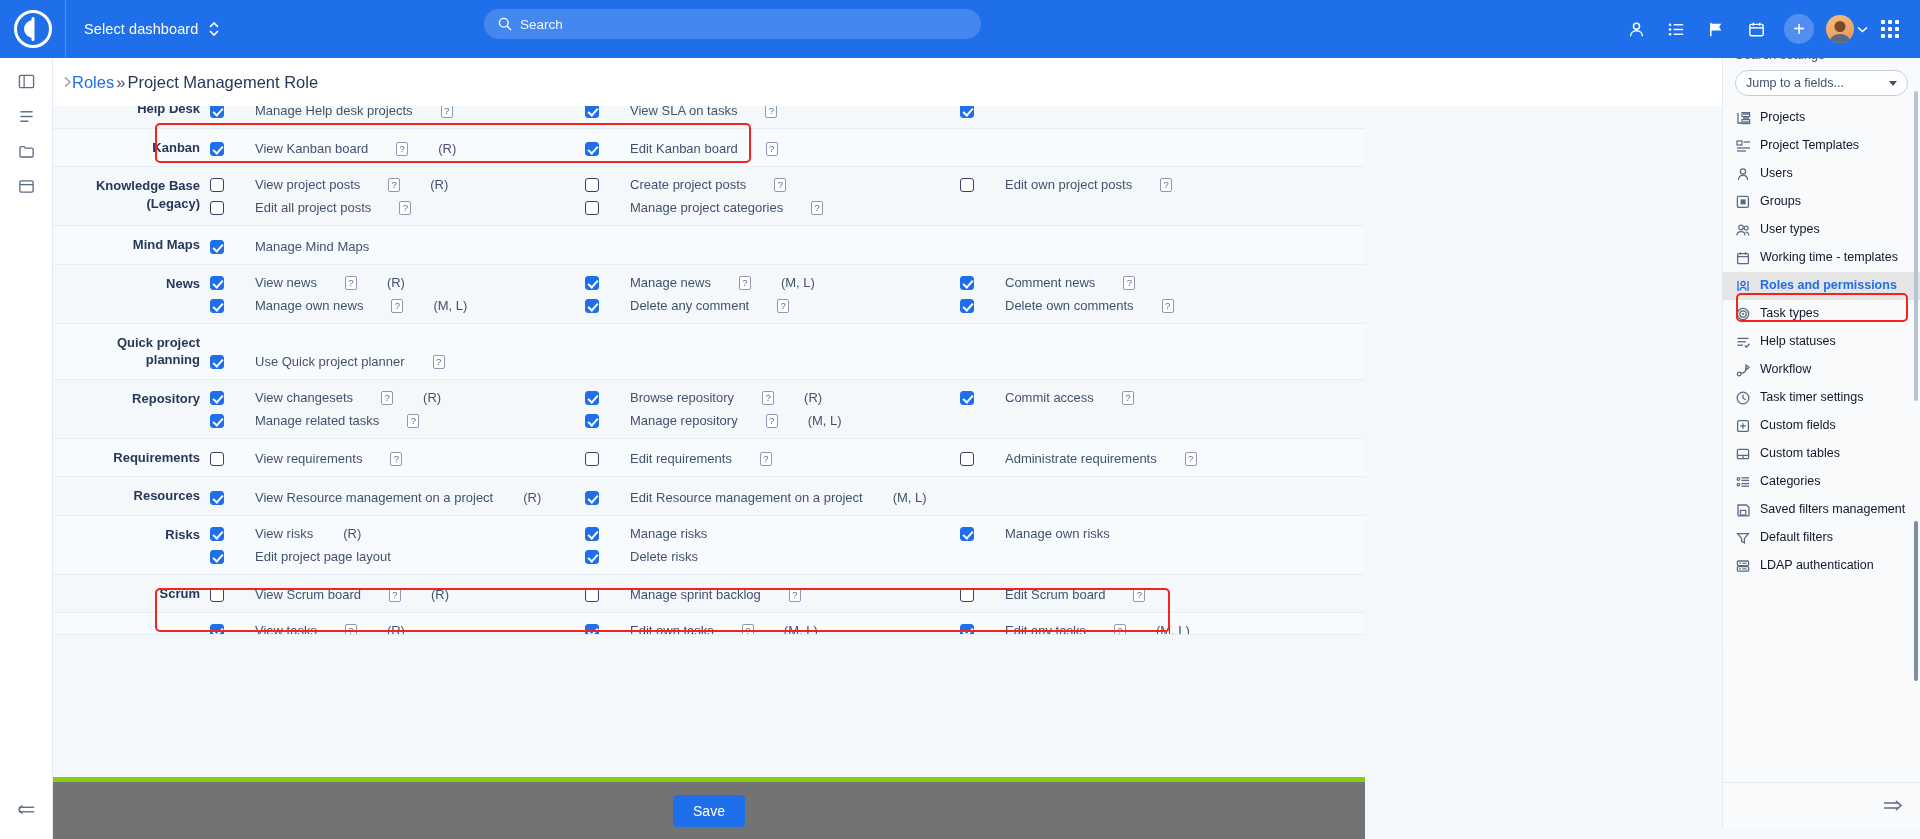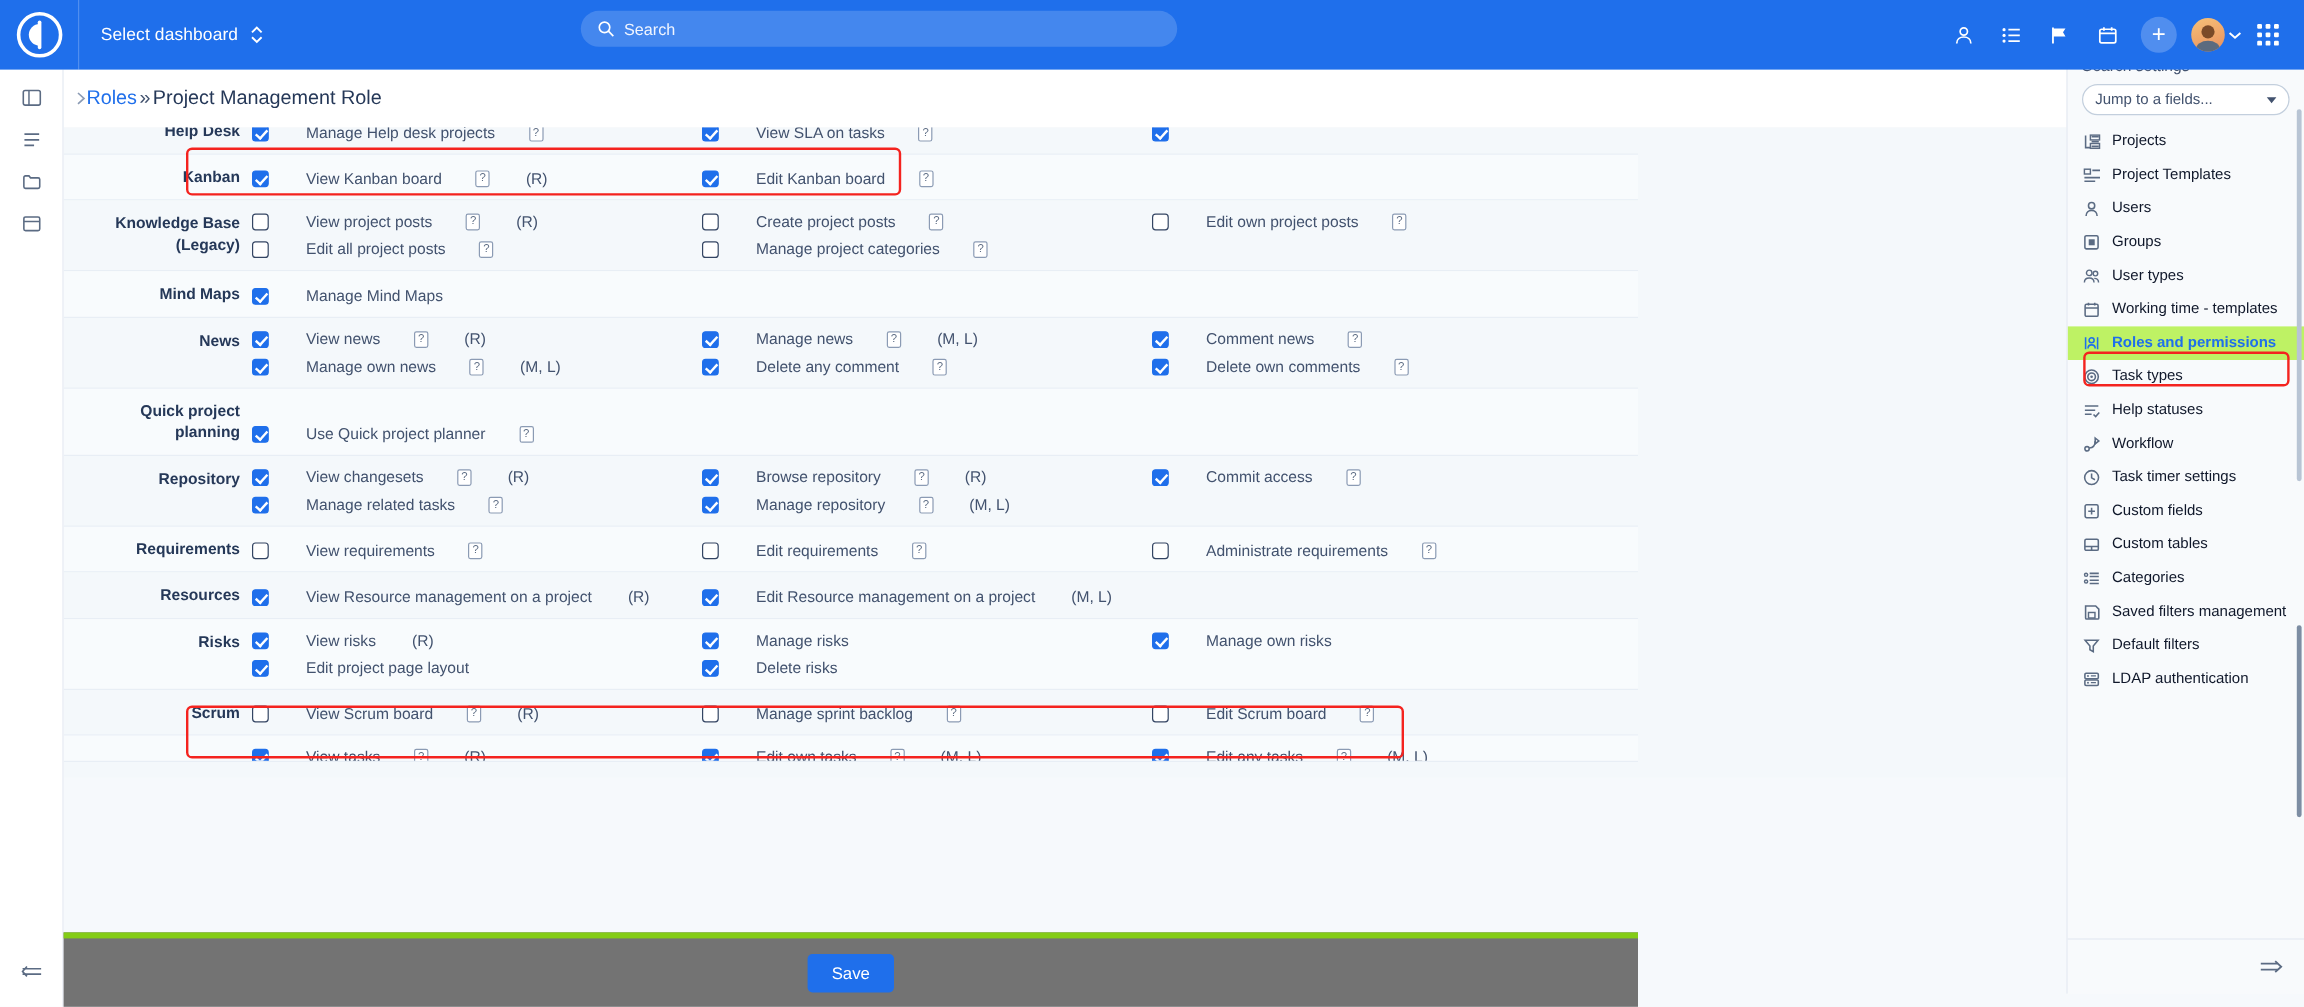--- a/index.html
+++ b/index.html
@@ -246,21 +246,21 @@
   .sp-select .tri {
     width: 0;height:0;border-left:4px solid transparent;border-right:4px solid transparent;
     border-top:5px solid #42526e;
   }
   .sp-list { flex: 1; overflow: hidden; padding-top: 4px; position: relative; }
   .sp-item {
     display: flex; align-items: center; gap: 9px;
     padding: 6px 12px; font-size: 12.5px; color: #0f172a;
     cursor: pointer; line-height: 1.22;
   }
-  .sp-item.active { color: #1f6feb; background: #bef264; font-weight: bold; }
+  .sp-item.active { color: #1f6feb; background: #e5e5e5; font-weight: bold; }
   .sp-item .ic { width: 16px; min-width:16px; display:flex;align-items:center;justify-content:center; }
   .sp-foot {
     height: 46px; border-top: 1px solid #e4eaf2;
     display: flex; align-items: center; justify-content: flex-end;
     padding-right: 16px;
   }
   .sp-scroll {
     position: absolute; right: 2px; top: 56px;
     width: 4px; height: 310px; background: #b8c4d4; border-radius: 2px;
     z-index: 45;

